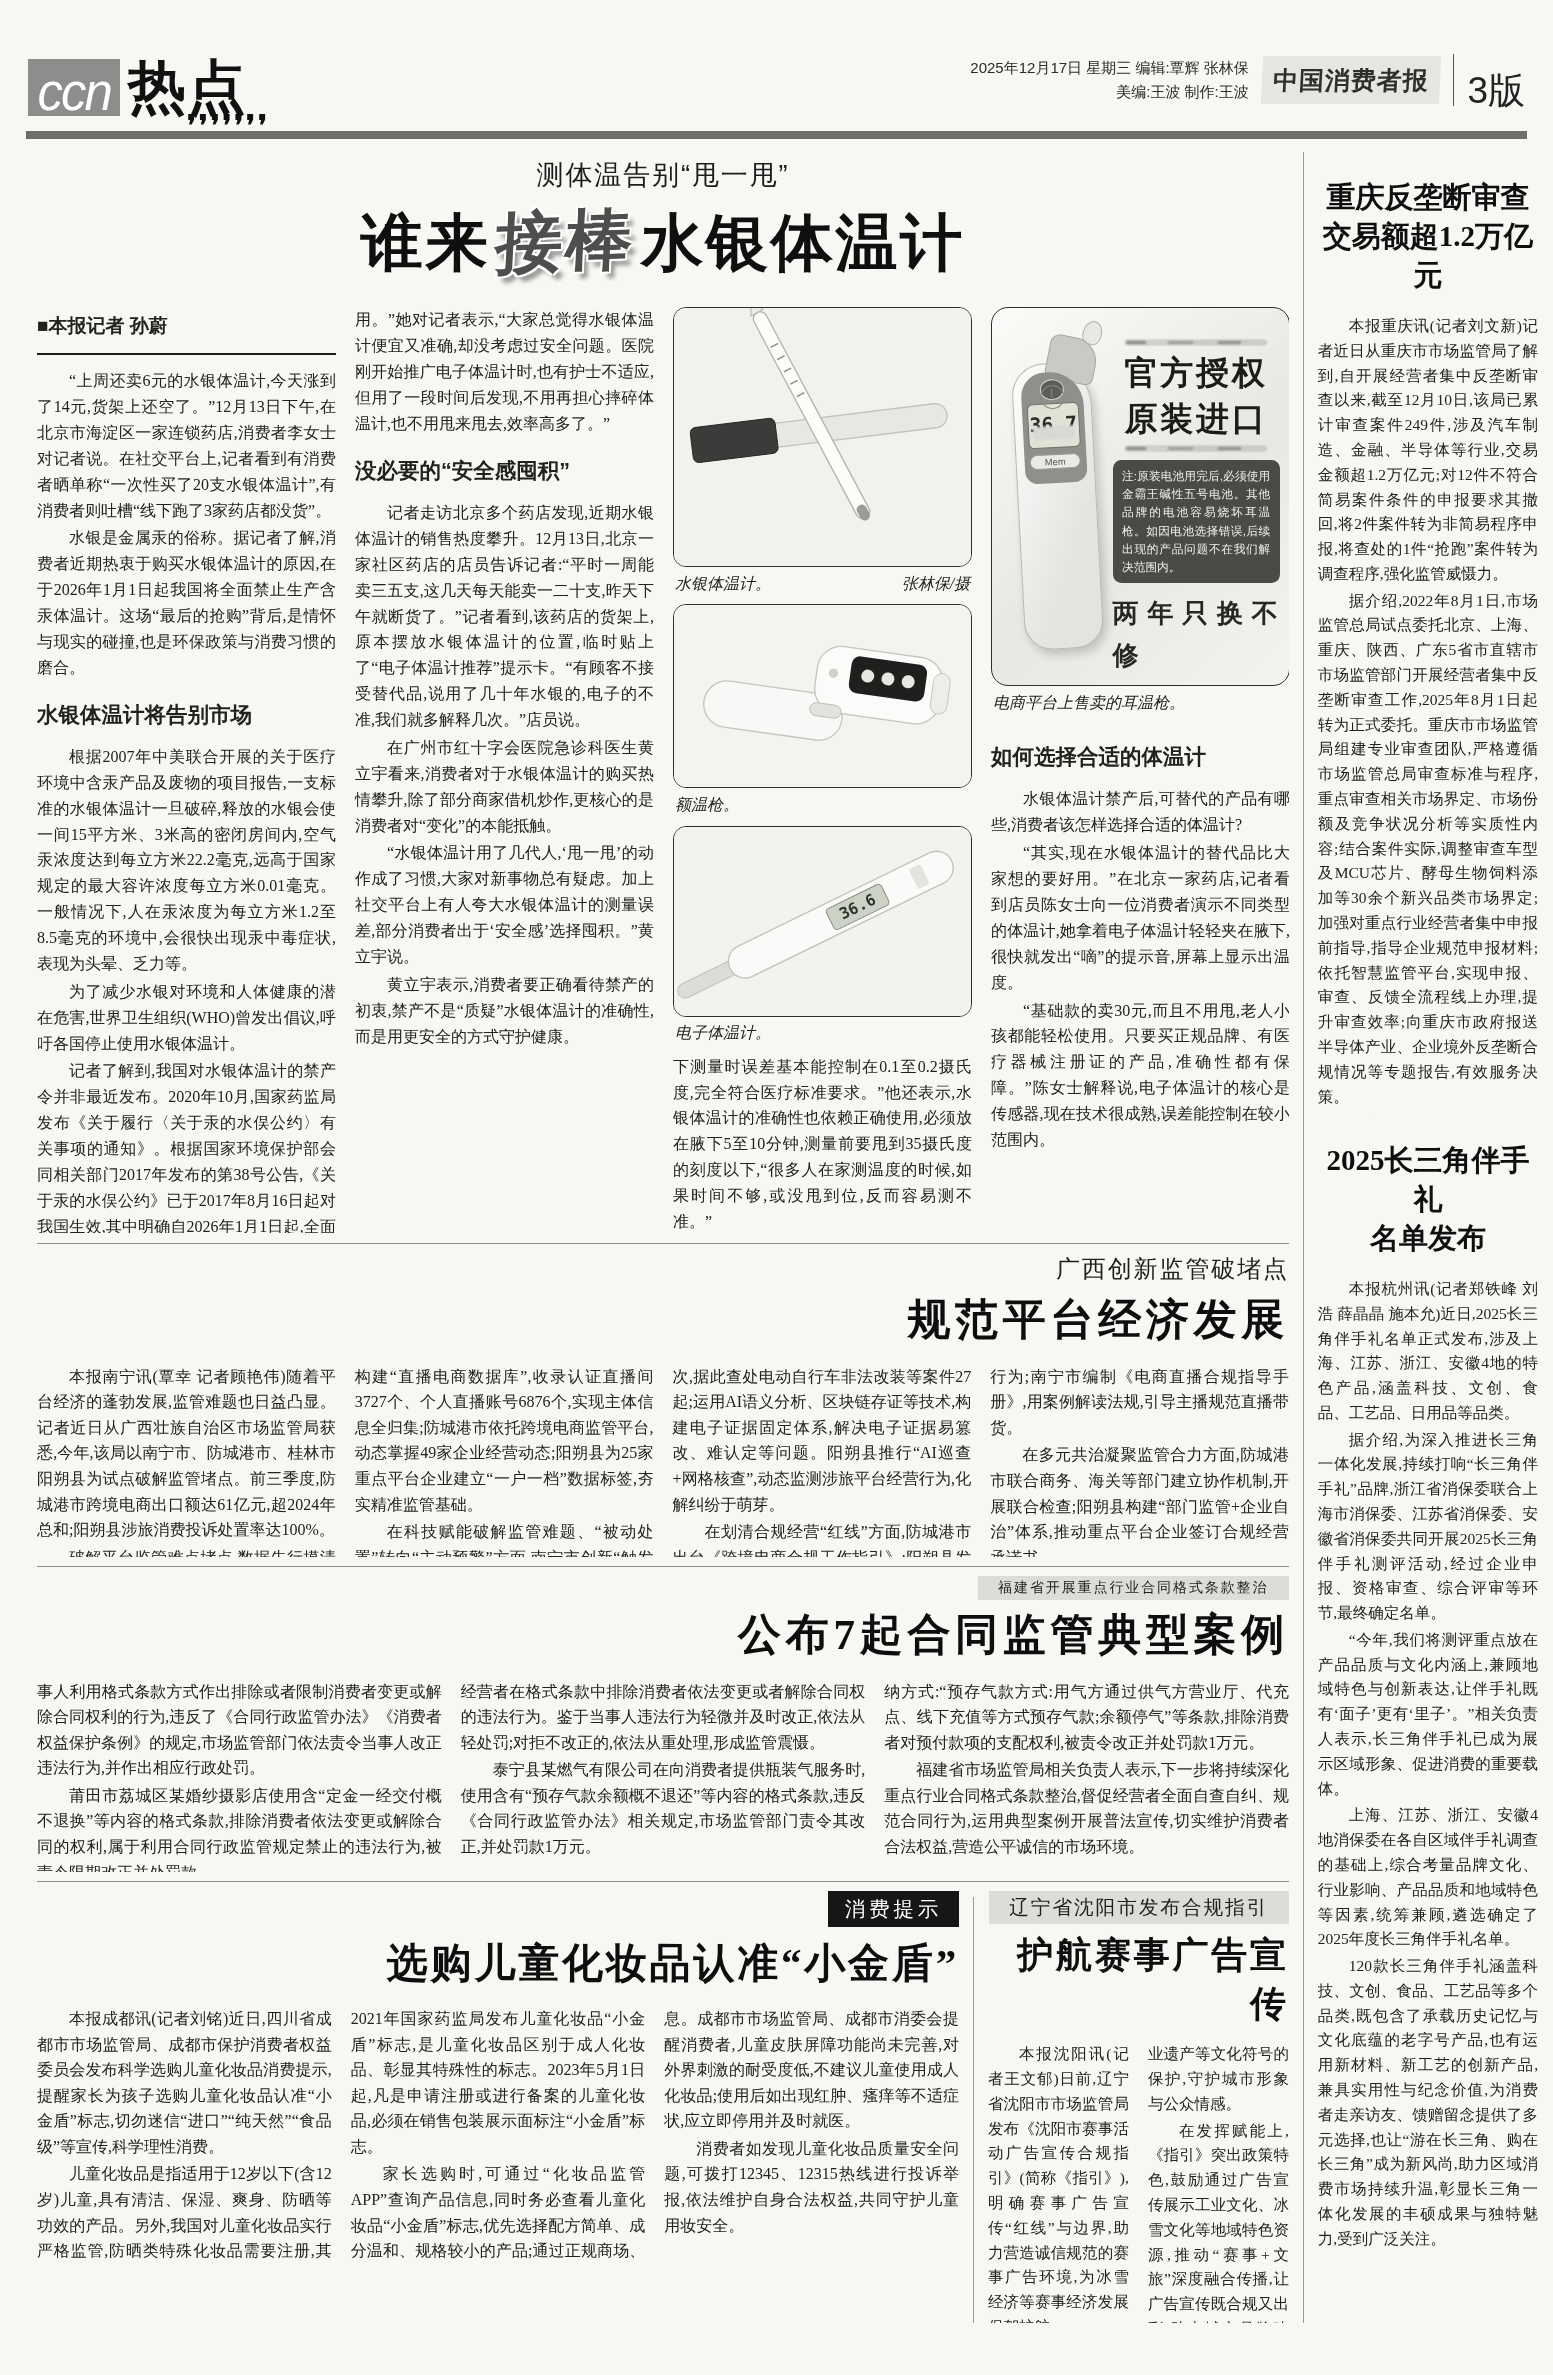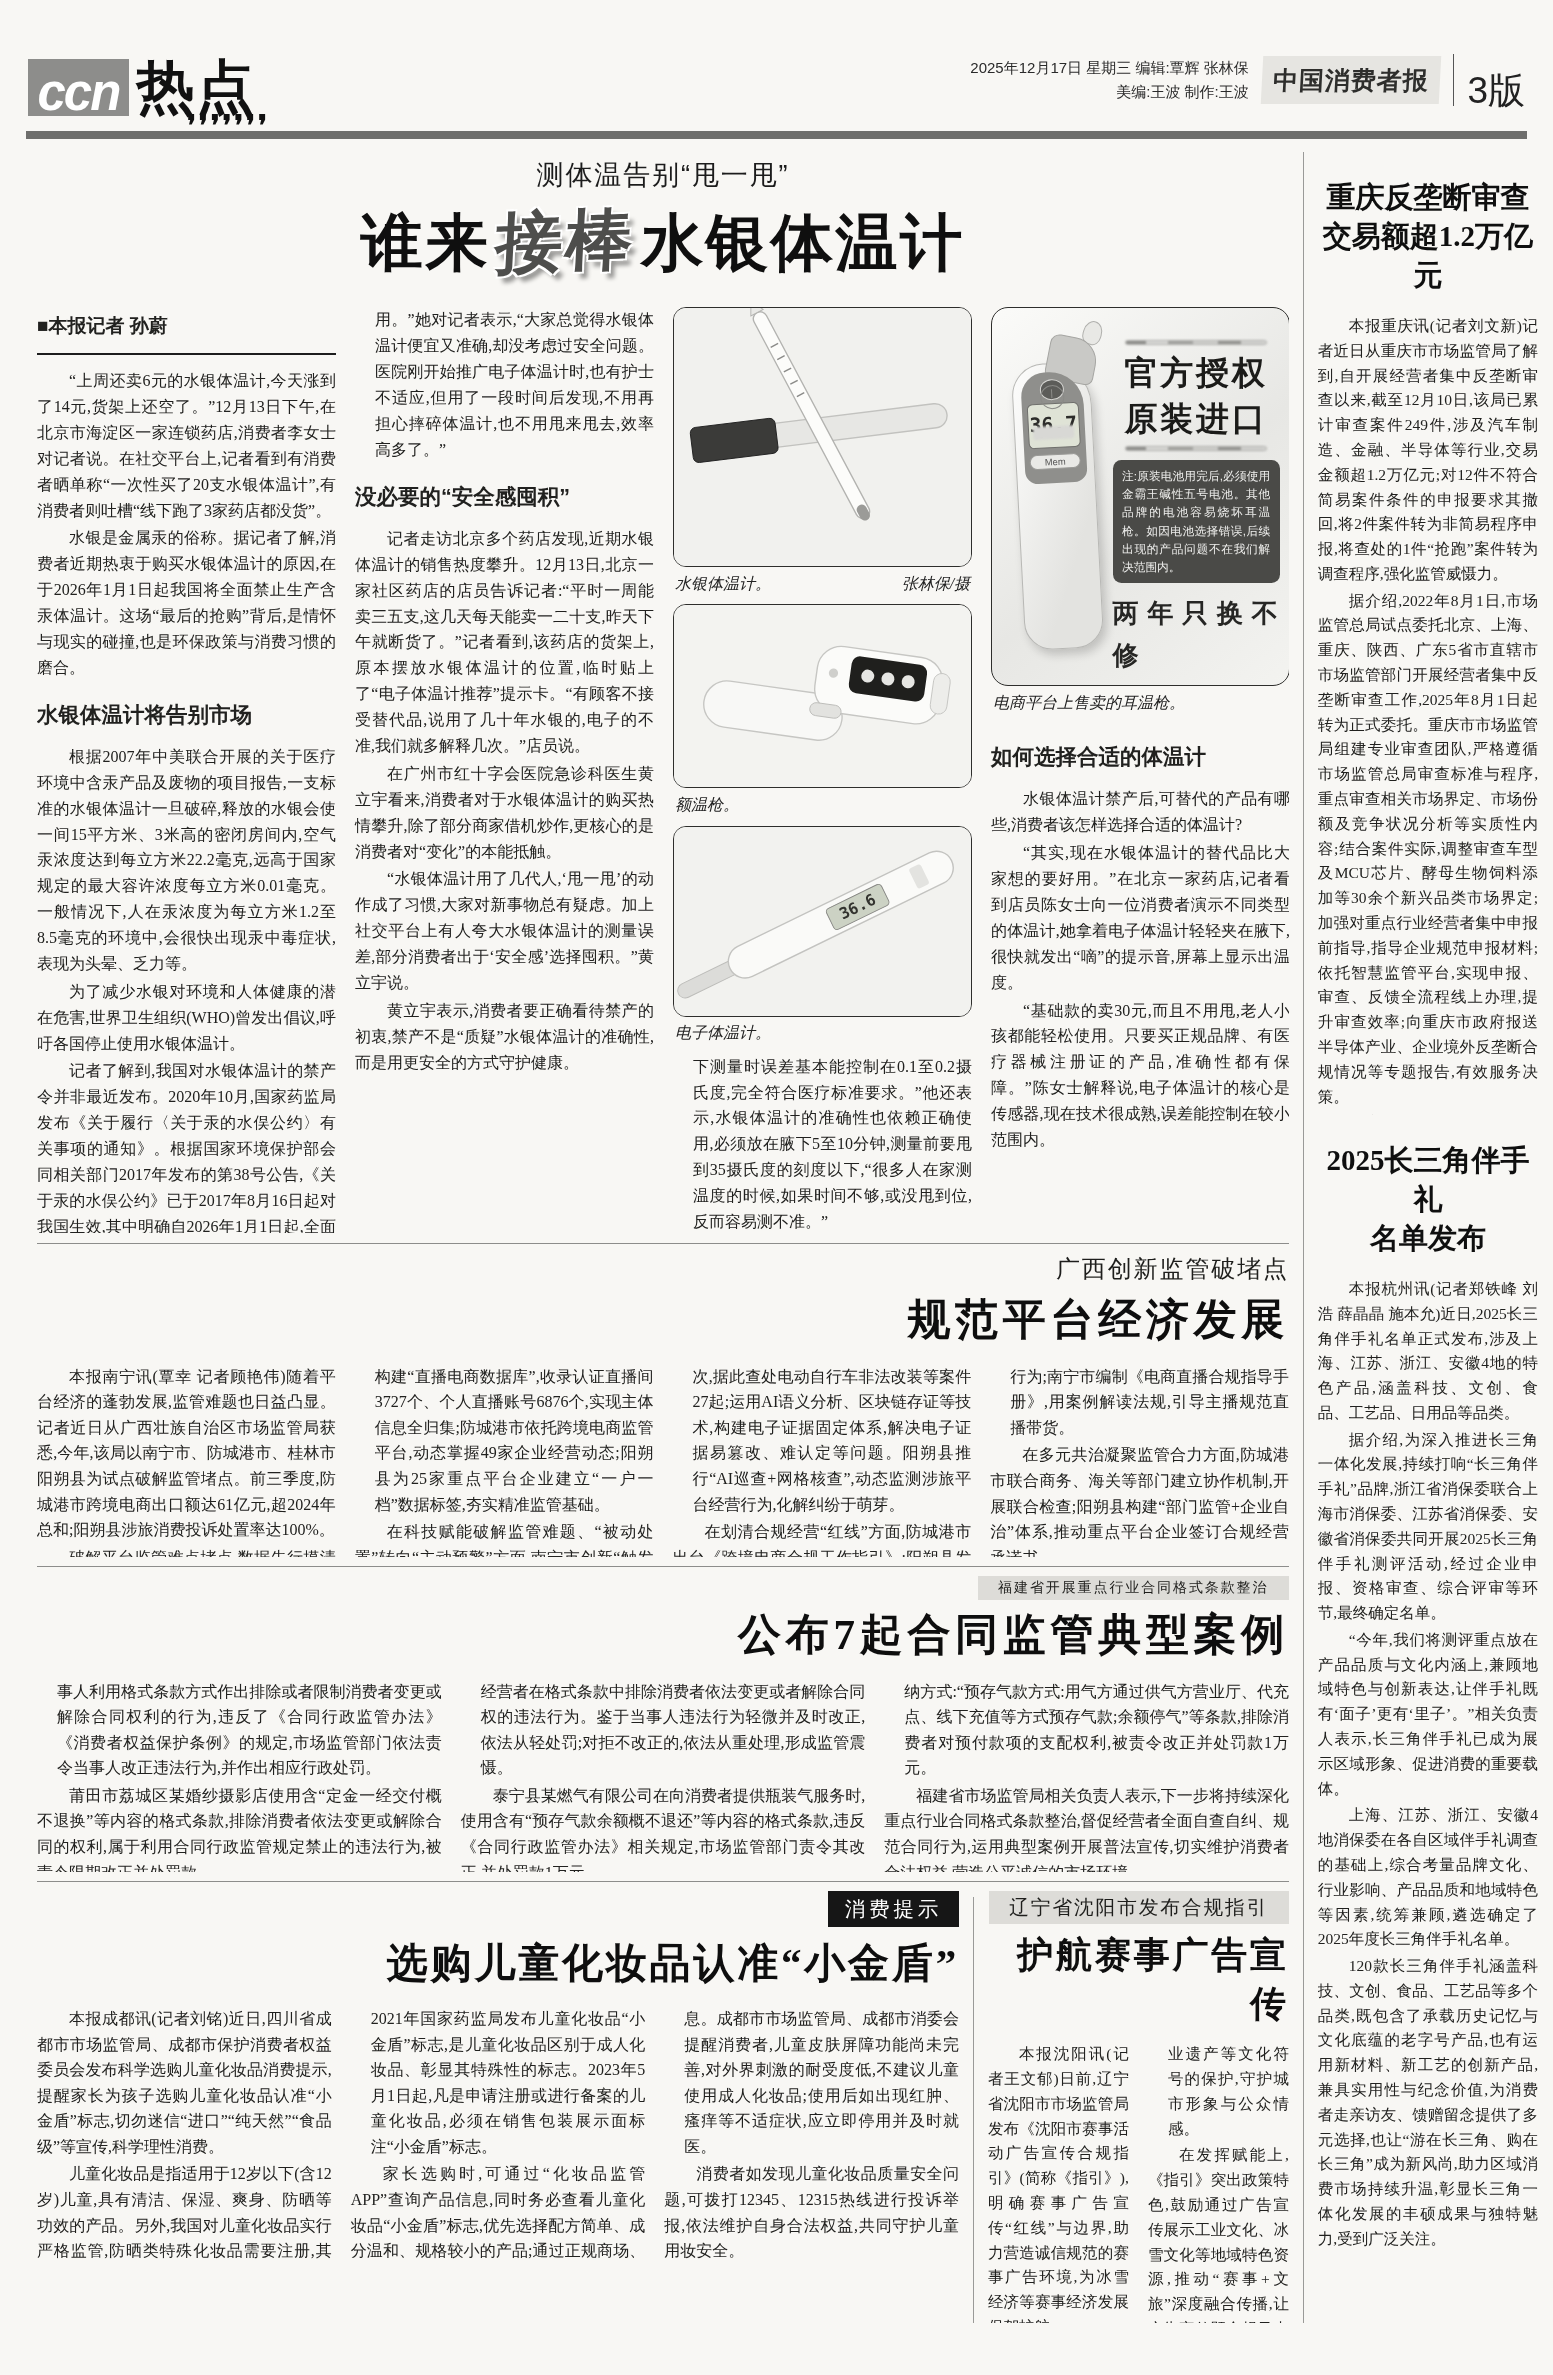--- a/index.html
+++ b/index.html
@@ -8,21 +8,21 @@
     width:1553px; height:2375px; margin:0 auto; position:relative;
     background:#f8f7f4; color:#21211f; overflow:hidden;
     font-family:"Liberation Serif","DejaVu Serif",serif;
   }
   
   .masthead { position:relative; padding:43px 28px 0 28px; }
   .mast-row { display:flex; align-items:flex-end; }
   .logo-wrap { display:flex; align-items:flex-end; gap:7.5px; }
   .logo-ccn {
     background:#8d8d8b; color:#fff; font-family:"Liberation Sans",sans-serif;
-    font-weight:bold; font-size:51px; line-height:.82; padding:13px 9.4px 1.9px 9.4px;
+    font-weight:normal; font-size:51px; line-height:.82; padding:13px 9.4px 1.9px 9.4px;
     letter-spacing:-1.9px; font-style:italic;
   }
   .logo-zh { font-family:"Liberation Sans",sans-serif; font-weight:bold; font-size:58px; line-height:1; color:#111; letter-spacing:1.9px; }
   .deco-commas { position:absolute; left:187px; top:109px; font-size:28px; font-weight:bold; color:#111; letter-spacing:2.8px; font-family:"DejaVu Serif",serif; }
   .mast-meta { margin-left:auto; display:flex; align-items:center; gap:13px; }
   .meta-lines { text-align:right; font-family:"Liberation Sans",sans-serif; font-size:15px; color:#2a2a2a; line-height:1.6; }
   .brand {
     background:#e6e5e1; padding:7.5px 11.2px; font-weight:bold; font-size:25px;
     letter-spacing:0.9px; color:#2e2e2c; font-family:"Liberation Serif",serif;
     transform:skew(-3deg); white-space:nowrap;
@@ -42,21 +42,21 @@
   .feat-headline { text-align:center; font-weight:bold; font-size:62px; letter-spacing:2.8px; color:#0f0f0f; margin-bottom:20.6px; }
   .hl-mid {
     display:inline-block; color:#4e4e4c; transform:skew(-5deg) rotate(-2deg); font-size:1.08em;
     text-shadow:1.9px 1.9px 0 #fff,-1.9px -1.9px 0 #fff,1.9px -1.9px 0 #fff,-1.9px 1.9px 0 #fff,5.6px 6.6px 4.7px rgba(0,0,0,.40);
     padding:0 5.6px;
   }
   .feat-cols { display:flex; gap:19px; height:926px; overflow:hidden; }
   .fcol { width:299px; flex:none; font-size:16px; line-height:1.62; text-align:justify; }
   .byline { font-size:19px; font-weight:bold; font-family:"Liberation Sans",sans-serif; border-bottom:2.3px solid #1d1d1d; padding:3.7px 0 11.2px; margin-bottom:13px; }
   .p { text-indent:2em; margin-bottom:1.9px; }
-  .p-cont { text-indent:0; margin-bottom:1.9px;margin-left:20px; }
+  .p-cont { text-indent:0; margin-bottom:1.9px; }
   .colsub { font-family:"Liberation Sans",sans-serif; font-weight:bold; font-size:21.5px; margin:17px 0 11.2px; text-indent:0; }
   .imgframe { border:1.4px solid #2e2e2c; border-radius:13px; background:#f2f2ef; overflow:hidden; }
   .cap { display:flex; justify-content:space-between; font-style:italic; font-size:16px; padding:3.7px 1.9px 7.5px; color:#222; }
 
   
   .earpanel { border:1.4px solid #2e2e2c; border-radius:17px; height:379px;
     background:linear-gradient(140deg,#fbfbf9 0%,#e7e7e4 55%,#f3f3f0 100%);
     display:flex; padding:11.2px 9.4px 9.4px 11.2px; overflow:hidden; }
   .dev-wrap { width:46%; position:relative; }
   .dev-body { width:79px; height:286px; margin:43px auto 0; position:relative;

